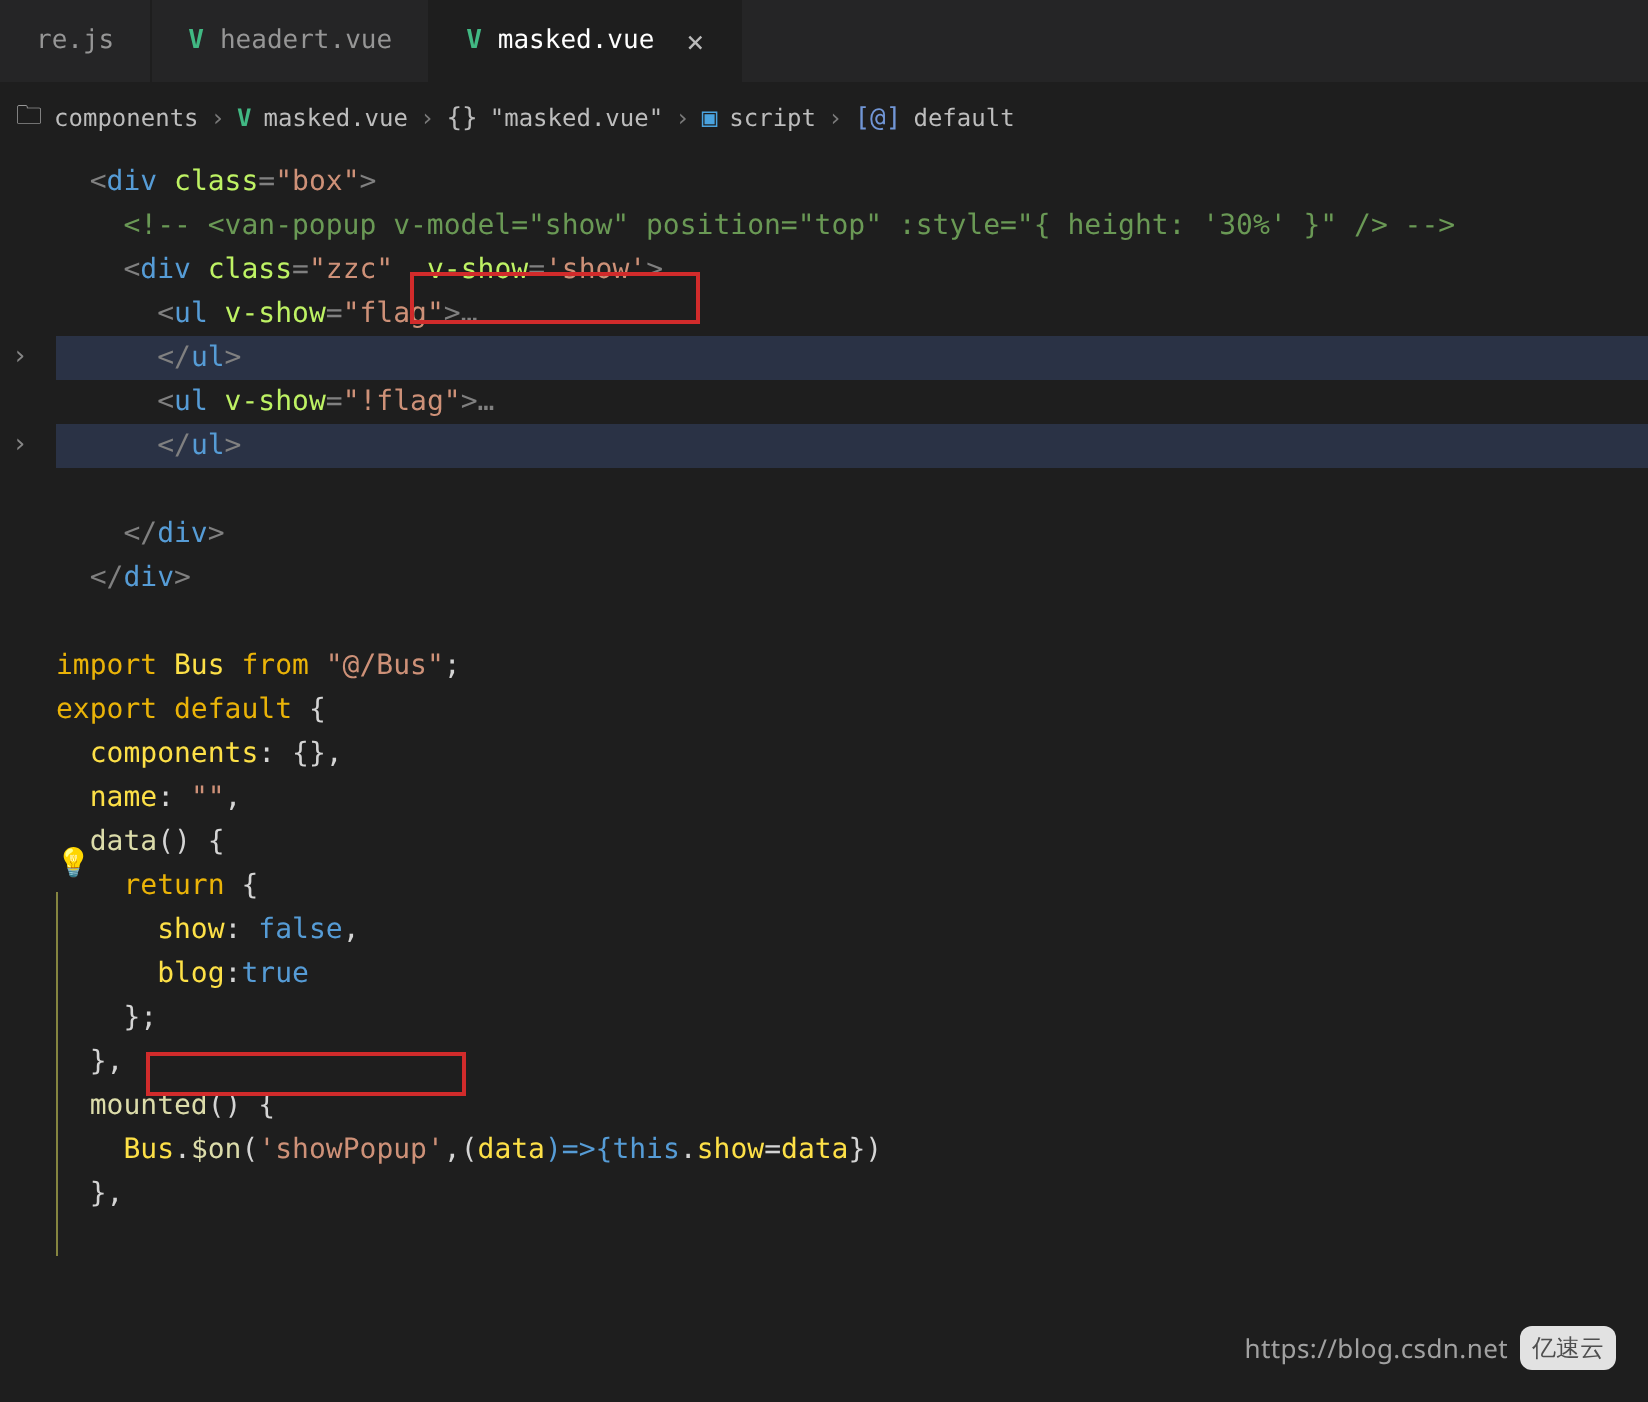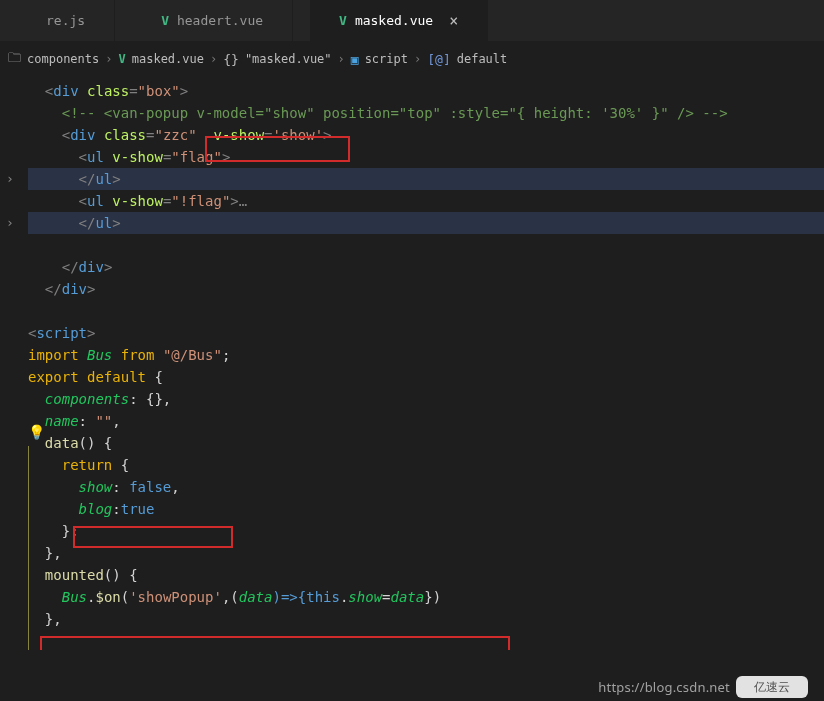--- a/index.html
+++ b/index.html
@@ -15,26 +15,25 @@
     display: flex;
     align-items: stretch;
     background: #252526;
     height: 42px;
     border-bottom: 1px solid #1e1e1e;
   }
   .tab {
     display: flex;
     align-items: center;
     gap: 8px;
-    padding: 0 29px;
+    padding: 0 18px;
     font-size: 13px;
     color: #969696;
     cursor: pointer;
     border-right: 1px solid #1e1e1e;
-    margin-left: 17px;
   }
   .tab.active {
     background: #1e1e1e;
     color: #fff;
   }
   .tab .vue-icon {
     color: #41b883;
     font-weight: bold;
   }
   .tab .js-label {
@@ -85,21 +84,21 @@
   }
   .line, .line * { position:relative; z-index:1; }
   
   .c-tag { color:#569cd6; }
   .c-punc { color:#808080; }
   .c-attr { color:#bef264; }
   .c-str { color:#ce9178; }
   .c-comment { color:#6a9955; }
   .c-key { color:#569cd6; }
   .c-keyctl { color:#eab308; }
-  .c-var { color:#22c55e;font-style:italic; }
+  .c-var { color:#fde047; }
   .c-fn { color:#dcdcaa; }
   .c-bool { color:#569cd6; }
   .c-plain { color:#d4d4d4; }
   .redbox {
     position:absolute;
     border:2px solid #d12b2b;
     pointer-events:none;
     z-index:2;
   }
   .v-guide {
@@ -110,30 +109,30 @@
   }
   .lightbulb {
     position:absolute;
     left:28px;
     color:#ffcc00;
     z-index:3;
   }
   .watermark {
     position: fixed;
     right: 16px;
-    bottom: 3px;
+    bottom: 16px;
     display:flex;
     align-items:center;
     gap:6px;
     color:#b0b0b0;
     font-family: system-ui, sans-serif;
     opacity:0.9;
   }
   .watermark .url { font-size:13px; letter-spacing:0.2px; }
-  .watermark .logo { font-size:12px; color:#d4d4d4; background:#f8f8f8; color:#555; padding:2px 18px; border-radius:6px;}
+  .watermark .logo { font-size:12px; color:#d4d4d4; background:#f8f8f8; color:#555; padding:2px 6px; border-radius:6px;}
 </style>
 </head>
 <body>
 
 <div class="tabs">
   <div class="tab">
     <span class="js-label">re.js</span>
   </div>
   <div class="tab">
     <span class="vue-icon">V</span>
@@ -177,21 +176,20 @@
 
   <div class="fold" style="top:136px;">›</div>
   <div class="line-bg" style="top:136px;"></div>
   <div class="line">      <span class="c-punc">&lt;</span><span class="c-tag">ul</span><span class="c-attr"> v-show</span><span class="c-punc">=</span><span class="c-str">"!flag"</span><span class="c-punc">&gt;</span><span class="c-punc">…</span></div>
   <div class="line">      <span class="c-punc">&lt;/</span><span class="c-tag">ul</span><span class="c-punc">&gt;</span></div>
 
   <div class="line"> </div>
   <div class="line">    <span class="c-punc">&lt;/</span><span class="c-tag">div</span><span class="c-punc">&gt;</span></div>
   <div class="line">  <span class="c-punc">&lt;/</span><span class="c-tag">div</span><span class="c-punc">&gt;</span></div>
   <div class="line"> </div>
-  <div class="line"><span class="c-punc">&lt;</span><span class="c-tag">script</span><span class="c-punc">&gt;</span></div>
   <div class="line"><span class="c-keyctl">import</span><span class="c-var"> Bus </span><span class="c-keyctl">from</span><span class="c-str"> "@/Bus"</span><span class="c-plain">;</span></div>
   <span class="lightbulb" style="top:345px;">💡</span>
   <div class="line"><span class="c-keyctl">export</span><span class="c-keyctl"> default</span><span class="c-plain"> {</span></div>
   <div class="line"><span class="c-var">  components</span><span class="c-plain">: {},</span></div>
   <div class="line"><span class="c-var">  name</span><span class="c-plain">: </span><span class="c-str">""</span><span class="c-plain">,</span></div>
   <div class="line"><span class="c-fn">  data</span><span class="c-plain">()</span><span class="c-plain"> {</span></div>
   <div class="line"><span class="c-keyctl">    return</span><span class="c-plain"> {</span></div>
   <div class="line"><span class="c-var">      show</span><span class="c-plain">: </span><span class="c-bool">false</span><span class="c-plain">,</span></div>
   <div class="line"><span class="c-var">      blog</span><span class="c-plain">:</span><span class="c-bool">true</span></div>
   <div class="line c-plain">    };</div>

